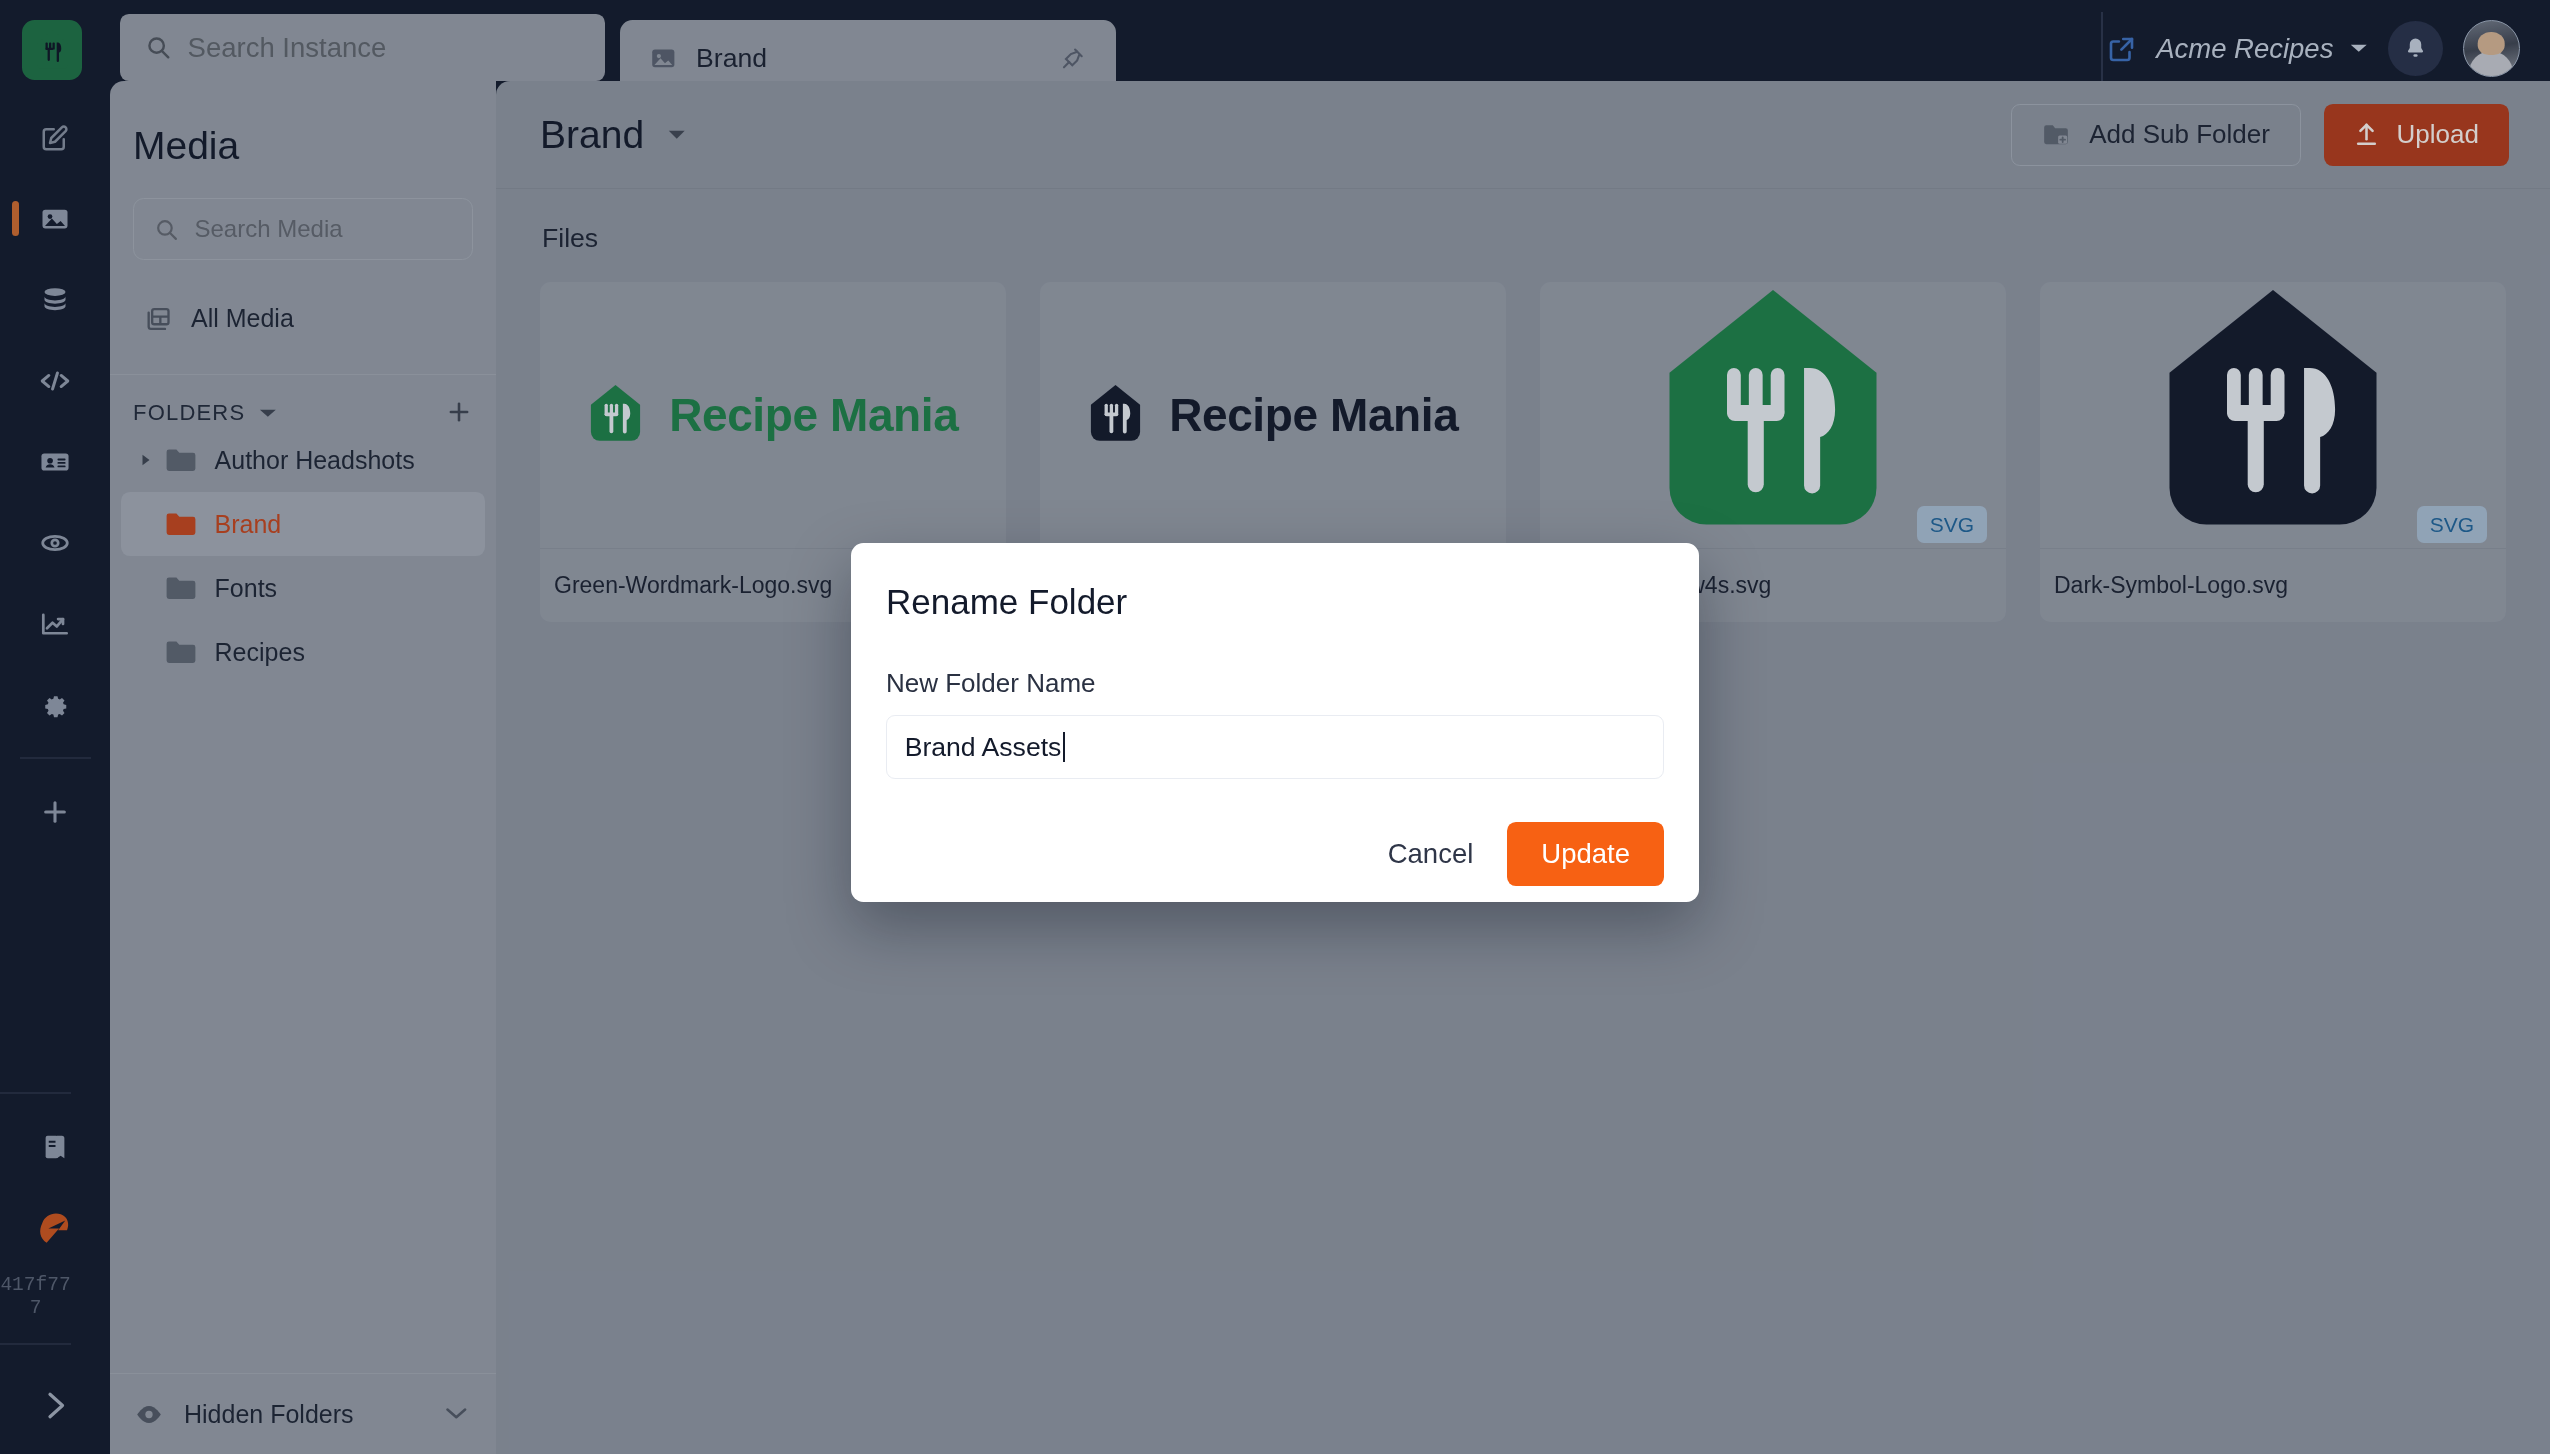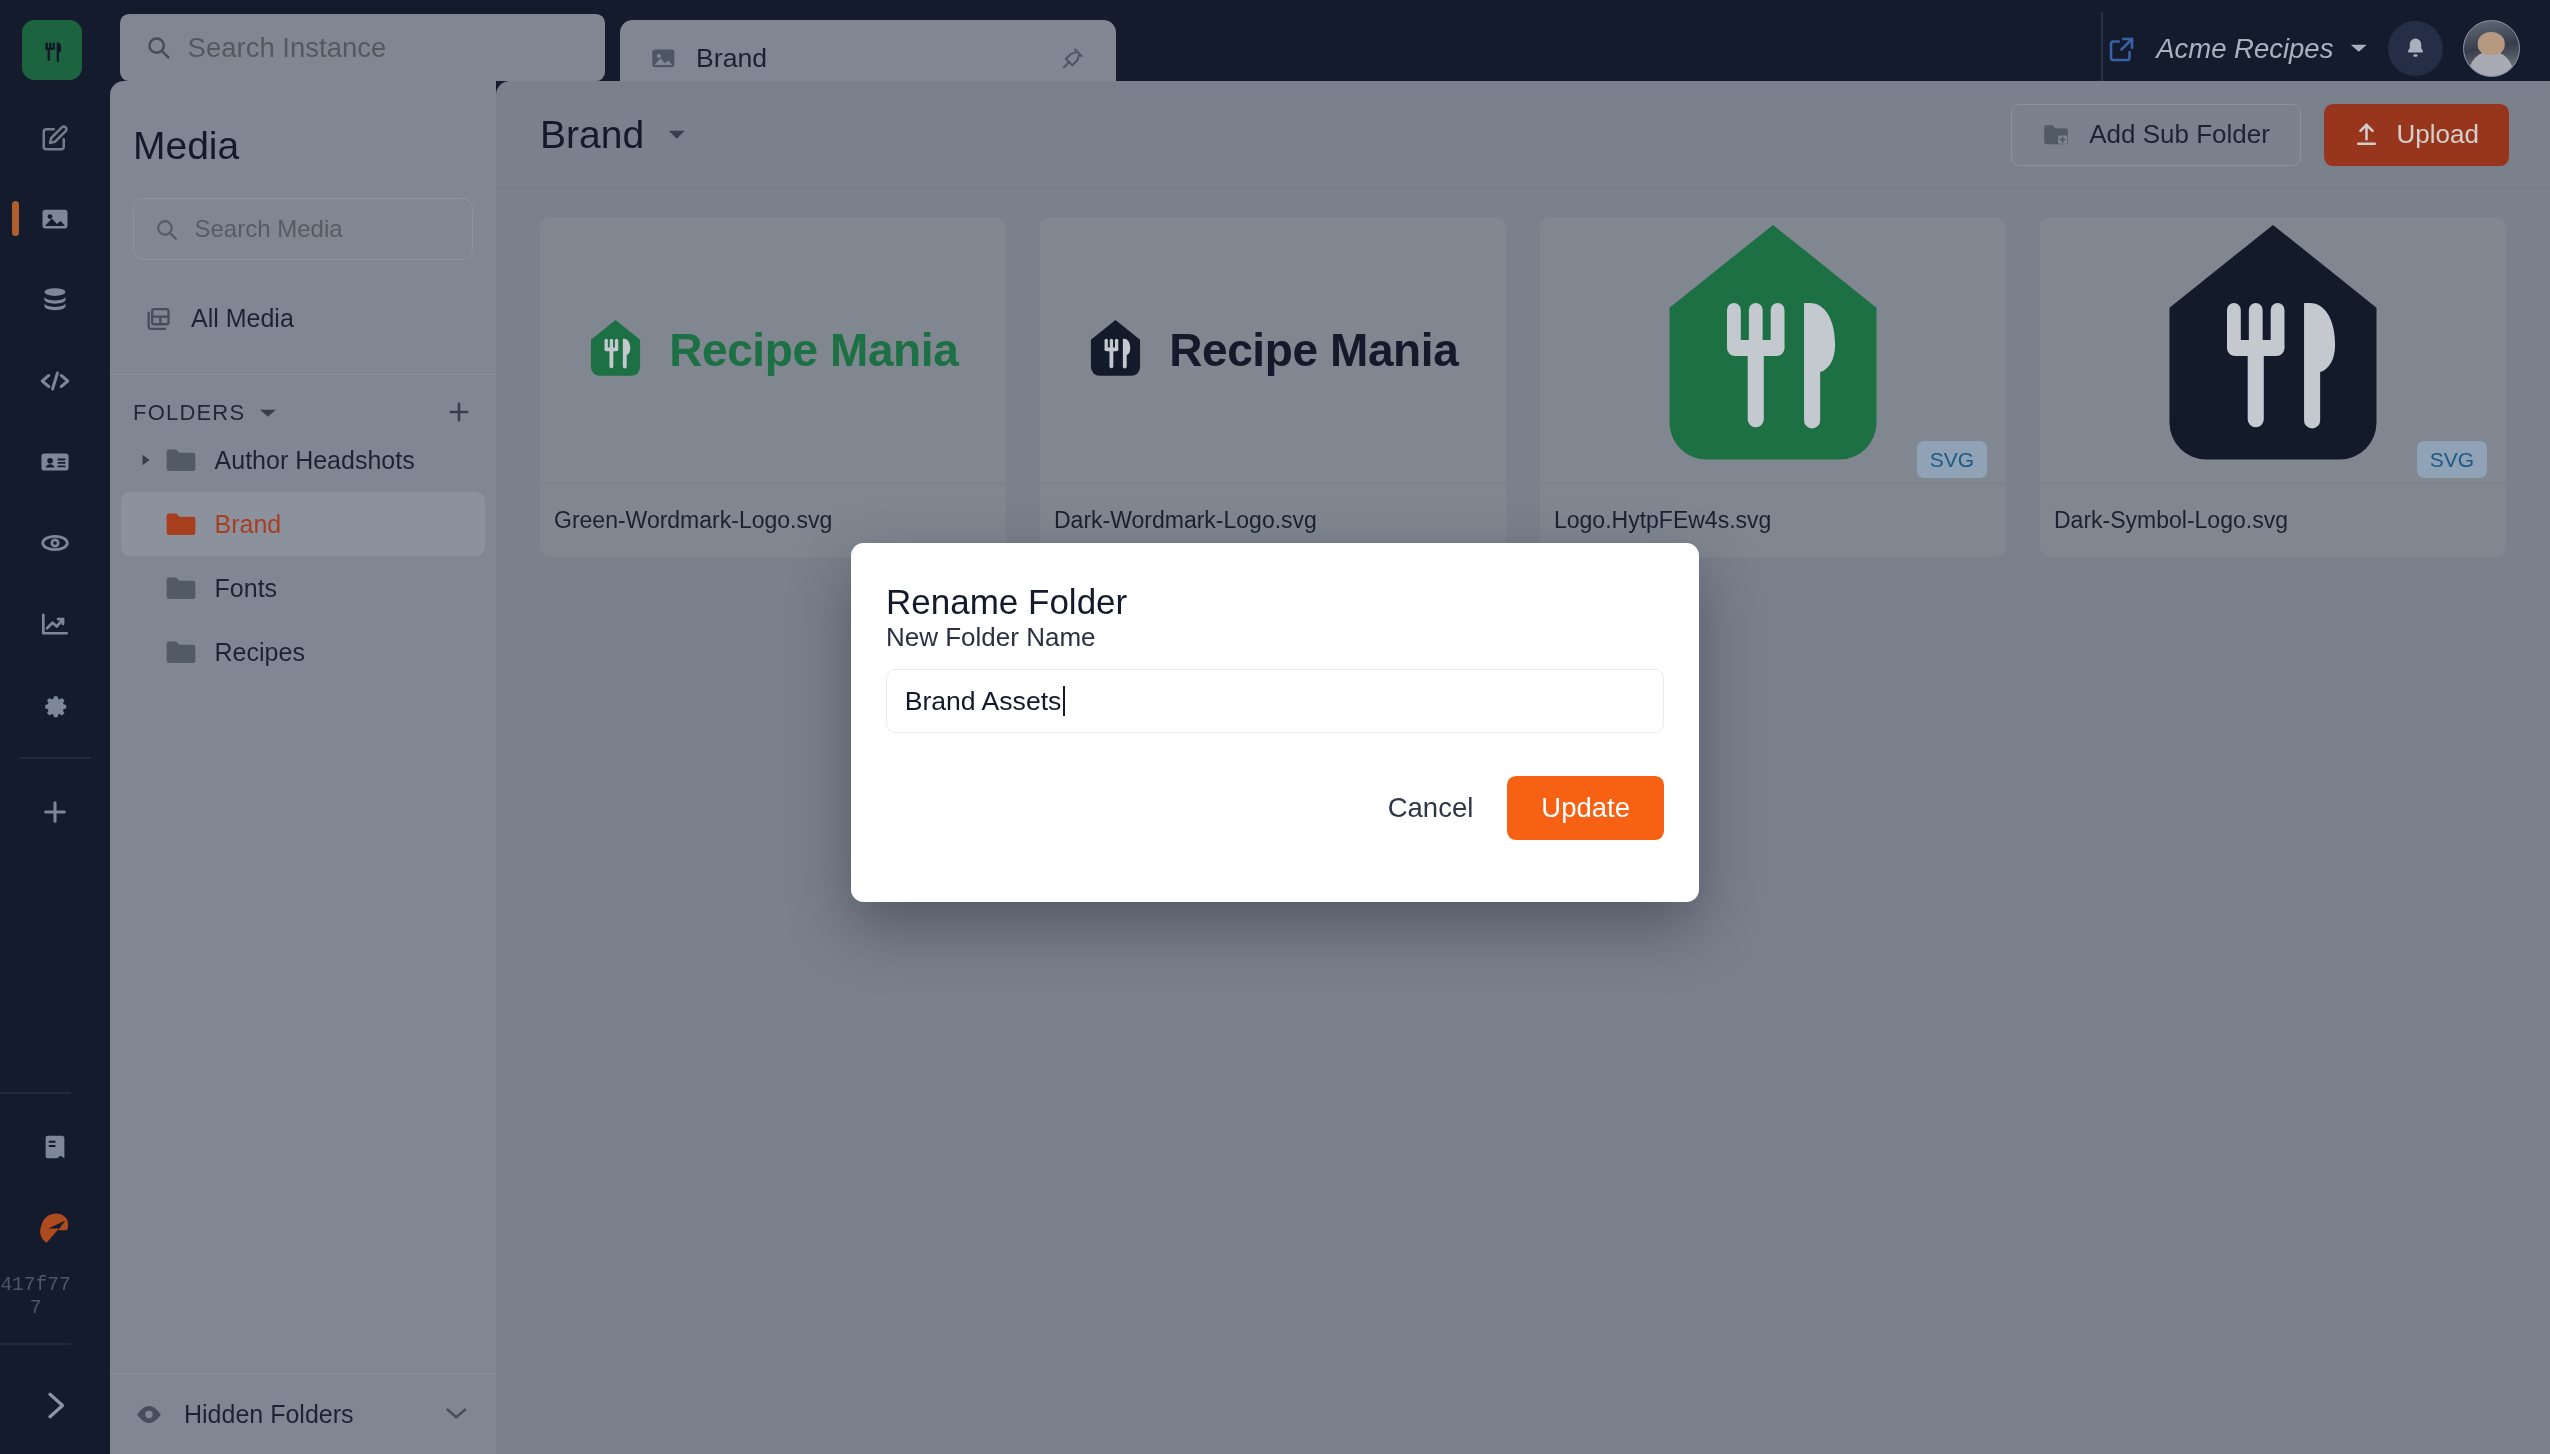--- a/index.html
+++ b/index.html
@@ -254,21 +254,21 @@
   }
   #modal {
     position:absolute; left: 851px; top: 543px;
     width: 848px; height: 359px;
     background: #ffffff;
     border-radius: 12.4px;
     box-shadow: 0 25px 62px rgba(10,15,28,0.35);
     padding: 39px 35px 0 35px;
   }
   #modal-title { font-size: 35px; color:#131a2b; }
-  #field-label { font-size: 26px; color:#2a3142; }
+  #field-label { margin-top: 46px; font-size: 26px; color:#2a3142; }
   #name-input {
     margin-top: 16px; height: 64px;
     border: 1.8px solid #e9ecf2; border-radius: 8.9px;
     display:flex; align-items:center; padding-left: 17.7px;
     cursor:text;
   }
   #name-input .val { font-size: 26.6px; color:#131a2b; }
   #caret { display:inline-block; width:1.8px; height:30px; background:#131a2b; margin-left:1.8px; }
   #modal-actions {
     margin-top: 43px; display:flex; align-items:center;
@@ -610,20 +610,21 @@
               <path d="M11 16.5 V3.5"></path>
                 <path d="M5.5 9 L11 3.5 L16.5 9"></path>
                 <line x1="3.5" y1="20.5" x2="18.5" y2="20.5"></line>
             </svg>
           </span>
           <span class="lbl">Upload</span>
         </div>
       </div>
     </div>
 
+    <div id="files-label">Files</div>
 
     <div id="grid">
         <div class="card">
           <div class="thumb">
             <div class="wordmark">
               <span><svg width="55" height="59" viewBox="0 0 100 108" aria-hidden="true">
                   <path d="M50 2 L95 38 V88 a16 16 0 0 1 -16 16 H21 a16 16 0 0 1 -16 -16 V38 Z" fill="#1e7a47"></path>
                   <g fill="#d9dde3">
                     <rect x="30" y="36" width="6" height="22" rx="3"></rect>
                     <rect x="39.5" y="36" width="6" height="22" rx="3"></rect>

